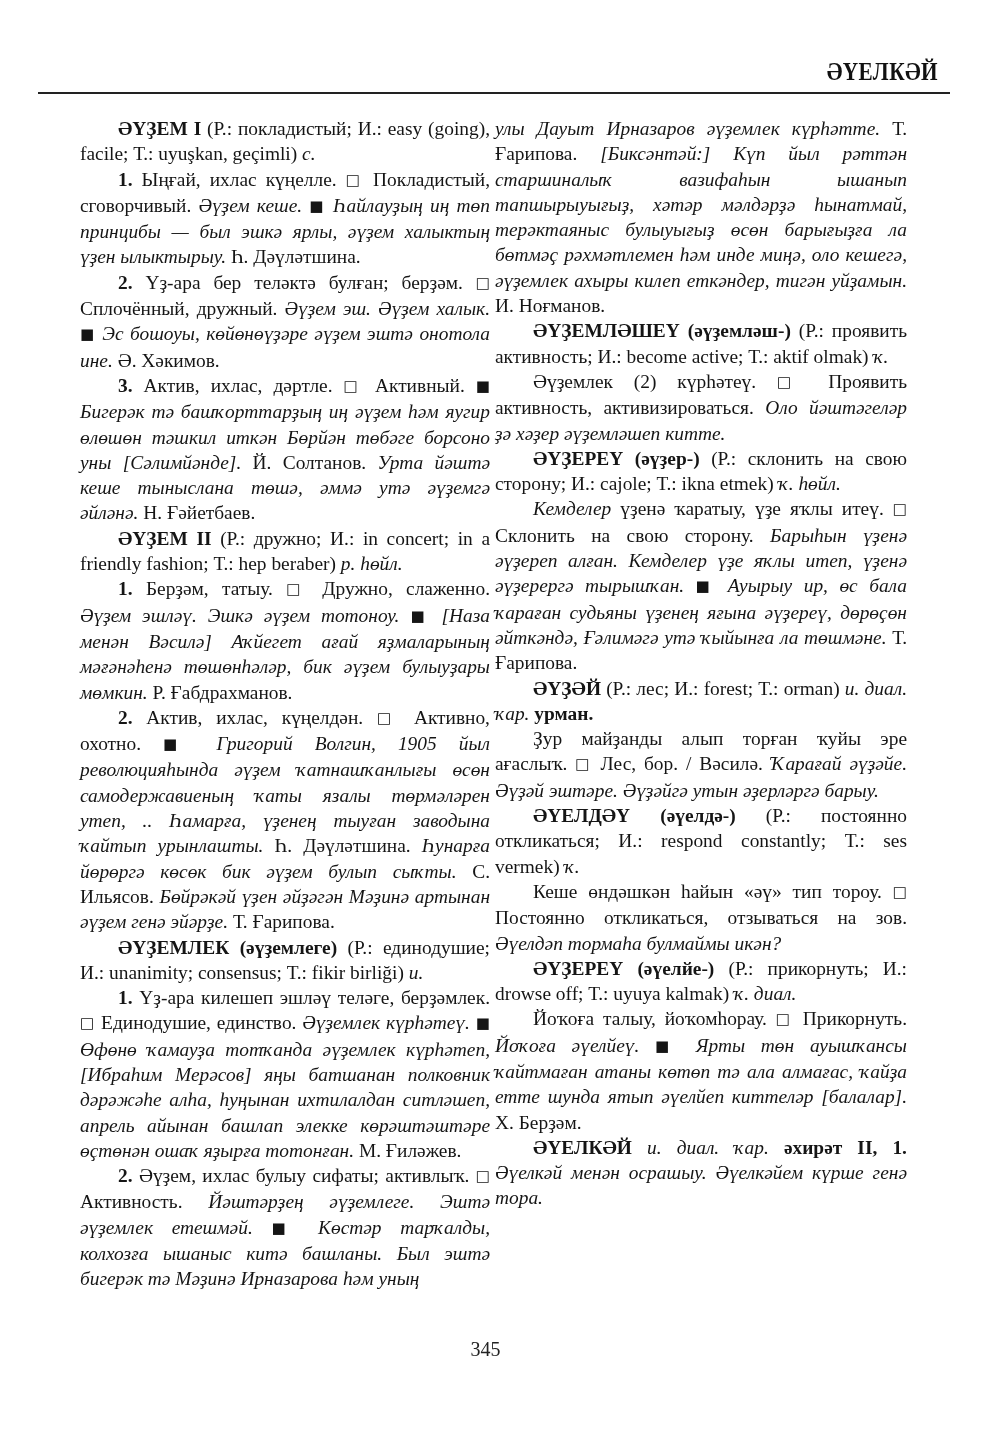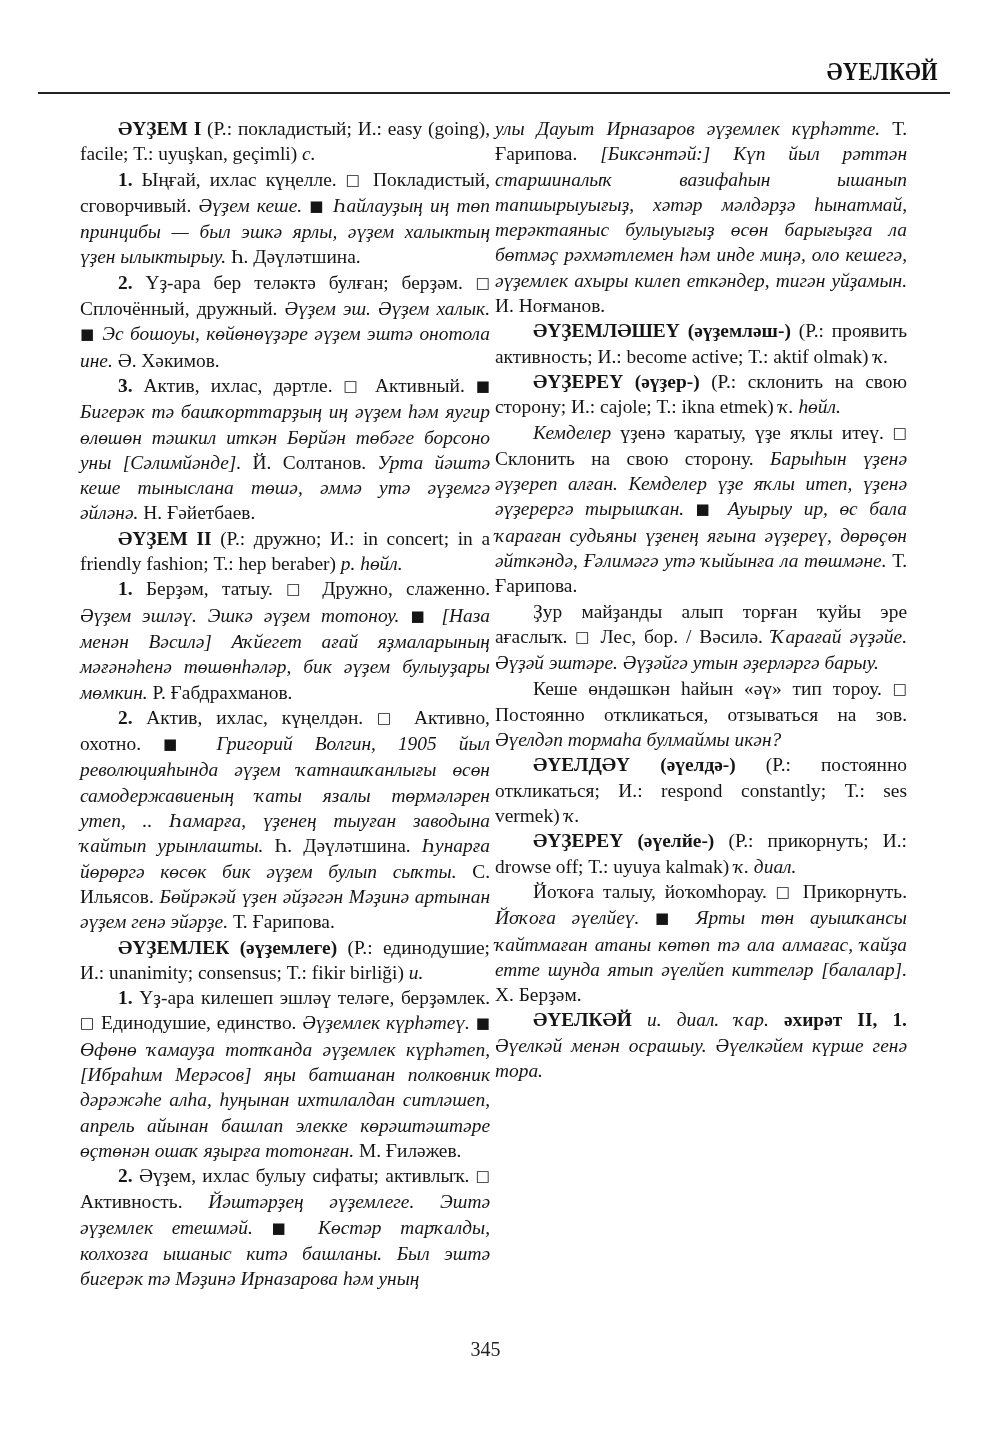--- a/index.html
+++ b/index.html
@@ -33,23 +33,25 @@
     <p class="p indent"><span class="b">ӘҮҘЕМ II </span><span>(Р.: дружно; И.: in concert; in a friendly fashion; Т.: hep beraber) </span><span class="i">р. һөйл.</span></p>
     <p class="p indent"><span class="b">1. </span><span>Берҙәм, татыу. </span><span class="sq">□</span><span> Дружно, слаженно. </span><span class="i">Әүҙем эшләү. Эшкә әүҙем тотоноу.</span><span> </span><span class="sq">■</span><span> </span><span class="i">[Наза менән Вәсилә] Аҡйегет ағай яҙмаларының мәғәнәһенә төшөнһәләр, бик әүҙем булыуҙары мөмкин.</span><span> Р. Ғабдрахманов.</span></p>
     <p class="p indent"><span class="b">2. </span><span>Актив, ихлас, күңелдән. </span><span class="sq">□</span><span> Активно, охотно. </span><span class="sq">■</span><span> </span><span class="i">Григорий Волгин, 1905 йыл революцияһында әүҙем ҡатнашҡанлығы өсөн самодержавиеның ҡаты язалы төрмәләрен утеп, .. Һамарға, үҙенең тыуған заводына ҡайтып урынлашты.</span><span> Һ. Дәүләтшина. </span><span class="i">Һунарға йөрөргә көсөк бик әүҙем булып сыҡты.</span><span> С. Ильясов. </span><span class="i">Бөйрәкәй үҙен әйҙәгән Мәҙинә артынан әүҙем генә эйәрҙе.</span><span> Т. Ғарипова.</span></p>
     <p class="p indent"><span class="b">ӘҮҘЕМЛЕК (әүҙемлеге) </span><span>(Р.: единодушие; И.: unanimity; consensus; Т.: fikir birliği) </span><span class="i">и.</span></p>
     <p class="p indent"><span class="b">1. </span><span>Үҙ-ара килешеп эшләү теләге, берҙәмлек. </span><span class="sq">□</span><span> Единодушие, единство. </span><span class="i">Әүҙемлек күрһәтеү.</span><span> </span><span class="sq">■</span><span> </span><span class="i">Өфөнө ҡамауҙа тотҡанда әүҙемлек күрһәтеп, [Ибраһим Мерәсов] яңы батшанан полковник дәрәжәһе алһа, һуңынан ихтилалдан ситләшеп, апрель айынан башлап элекке көрәштәштәре өҫтөнән ошаҡ яҙырға тотонған.</span><span> М. Ғиләжев.</span></p>
     <p class="p indent"><span class="b">2. </span><span>Әүҙем, ихлас булыу сифаты; активлыҡ. </span><span class="sq">□</span><span> Активность. </span><span class="i">Йәштәрҙең әүҙемлеге. Эштә әүҙемлек етешмәй.</span><span> </span><span class="sq">■</span><span> </span><span class="i">Көстәр тарҡалды, колхозға ышаныс китә башланы. Был эштә бигерәк тә Мәҙинә Ирназарова һәм уның</span></p>
   </div>
 <div class="col col-right">
     <p class="p"><span class="i">улы Дауыт Ирназаров әүҙемлек күрһәтте.</span><span> Т. Ғарипова. </span><span class="i">[Биксәнтәй:] Күп йыл рәттән старшиналыҡ вазифаһын ышанып тапшырыуығыҙ, хәтәр мәлдәрҙә һынатмай, терәктаяныс булыуығыҙ өсөн барығыҙға ла бөтмәҫ рәхмәтлемен һәм инде миңә, оло кешегә, әүҙемлек ахыры килеп еткәндер, тигән уйҙамын.</span><span> И. Ноғманов.</span></p>
     <p class="p indent"><span class="b">ӘҮҘЕМЛӘШЕҮ (әүҙемләш-) </span><span>(Р.: проявить активность; И.: become active; Т.: aktif olmak) </span><span class="i">ҡ.</span></p>
+    <p class="p indent"><span>Әүҙемлек (2) күрһәтеү. </span><span class="sq">□</span><span> Проявить активность, активизироваться. </span><span class="i">Оло йәштәгеләр ҙә хәҙер әүҙемләшеп китте.</span></p>
     <p class="p indent"><span class="b">ӘҮҘЕРЕҮ (әүҙер-) </span><span>(Р.: склонить на свою сторону; И.: cajole; Т.: ikna etmek) </span><span class="i">ҡ. һөйл.</span></p>
     <p class="p indent"><span class="i">Кемделер</span><span> үҙенә ҡаратыу, үҙе яҡлы итеү. </span><span class="sq">□</span><span> Склонить на свою сторону. </span><span class="i">Барыһын үҙенә әүҙереп алған. Кемделер үҙе яҡлы итеп, үҙенә әүҙерергә тырышҡан.</span><span> </span><span class="sq">■</span><span> </span><span class="i">Ауырыу ир, өс бала ҡараған судьяны үҙенең яғына әүҙереү, дөрөҫөн әйткәндә, Ғәлимәгә утә ҡыйынға ла төшмәне.</span><span> Т. Ғарипова.</span></p>
+    <p class="p indent"><span class="b">ӘҮҘӘЙ </span><span>(Р.: лес; И.: forest; Т.: orman) </span><span class="i">и. диал. ҡар.</span><span> </span><span class="b">урман.</span></p>
     <p class="p indent"><span>Ҙур майҙанды алып торған ҡуйы эре ағаслыҡ. </span><span class="sq">□</span><span> Лес, бор. / Вәсилә. </span><span class="i">Ҡарағай әүҙәйе. Әүҙәй эштәре. Әүҙәйгә утын әҙерләргә барыу.</span></p>
+    <p class="p indent"><span class="b">ӘҮЕЛДӘҮ (әүелдә-) </span><span>(Р.: постоянно откликаться; И.: respond constantly; Т.: ses vermek) </span><span class="i">ҡ.</span></p>
     <p class="p indent"><span>Кеше өндәшкән һайын «әү» тип тороу. </span><span class="sq">□</span><span> Постоянно откликаться, отзываться на зов. </span><span class="i">Әүелдәп тормаһа булмаймы икән?</span></p>
-    <p class="p indent"><span class="b">ӘҮЕЛДӘҮ (әүелдә-) </span><span>(Р.: постоянно откликаться; И.: respond constantly; Т.: ses vermek) </span><span class="i">ҡ.</span></p>
     <p class="p indent"><span class="b">ӘҮҘЕРЕҮ (әүелйе-) </span><span>(Р.: прикорнуть; И.: drowse off; Т.: uyuya kalmak) </span><span class="i">ҡ. диал.</span></p>
     <p class="p indent"><span>Йоҡоға талыу, йоҡомһорау. </span><span class="sq">□</span><span> Прикорнуть. </span><span class="i">Йоҡоға әүелйеү.</span><span> </span><span class="sq">■</span><span> </span><span class="i">Ярты төн ауышҡансы ҡайтмаған атаны көтөп тә ала алмағас, ҡайҙа етте шунда ятып әүелйеп киттеләр [балалар].</span><span> Х. Берҙәм.</span></p>
     <p class="p indent"><span class="b">ӘҮЕЛКӘЙ </span><span class="i">и. диал. ҡар.</span><span> </span><span class="b">әхирәт II, 1.</span><span> </span><span class="i">Әүелкәй менән осрашыу. Әүелкәйем күрше генә тора.</span></p>
   </div>
 
 <div class="page-number">345</div>
 
 </body></html>

